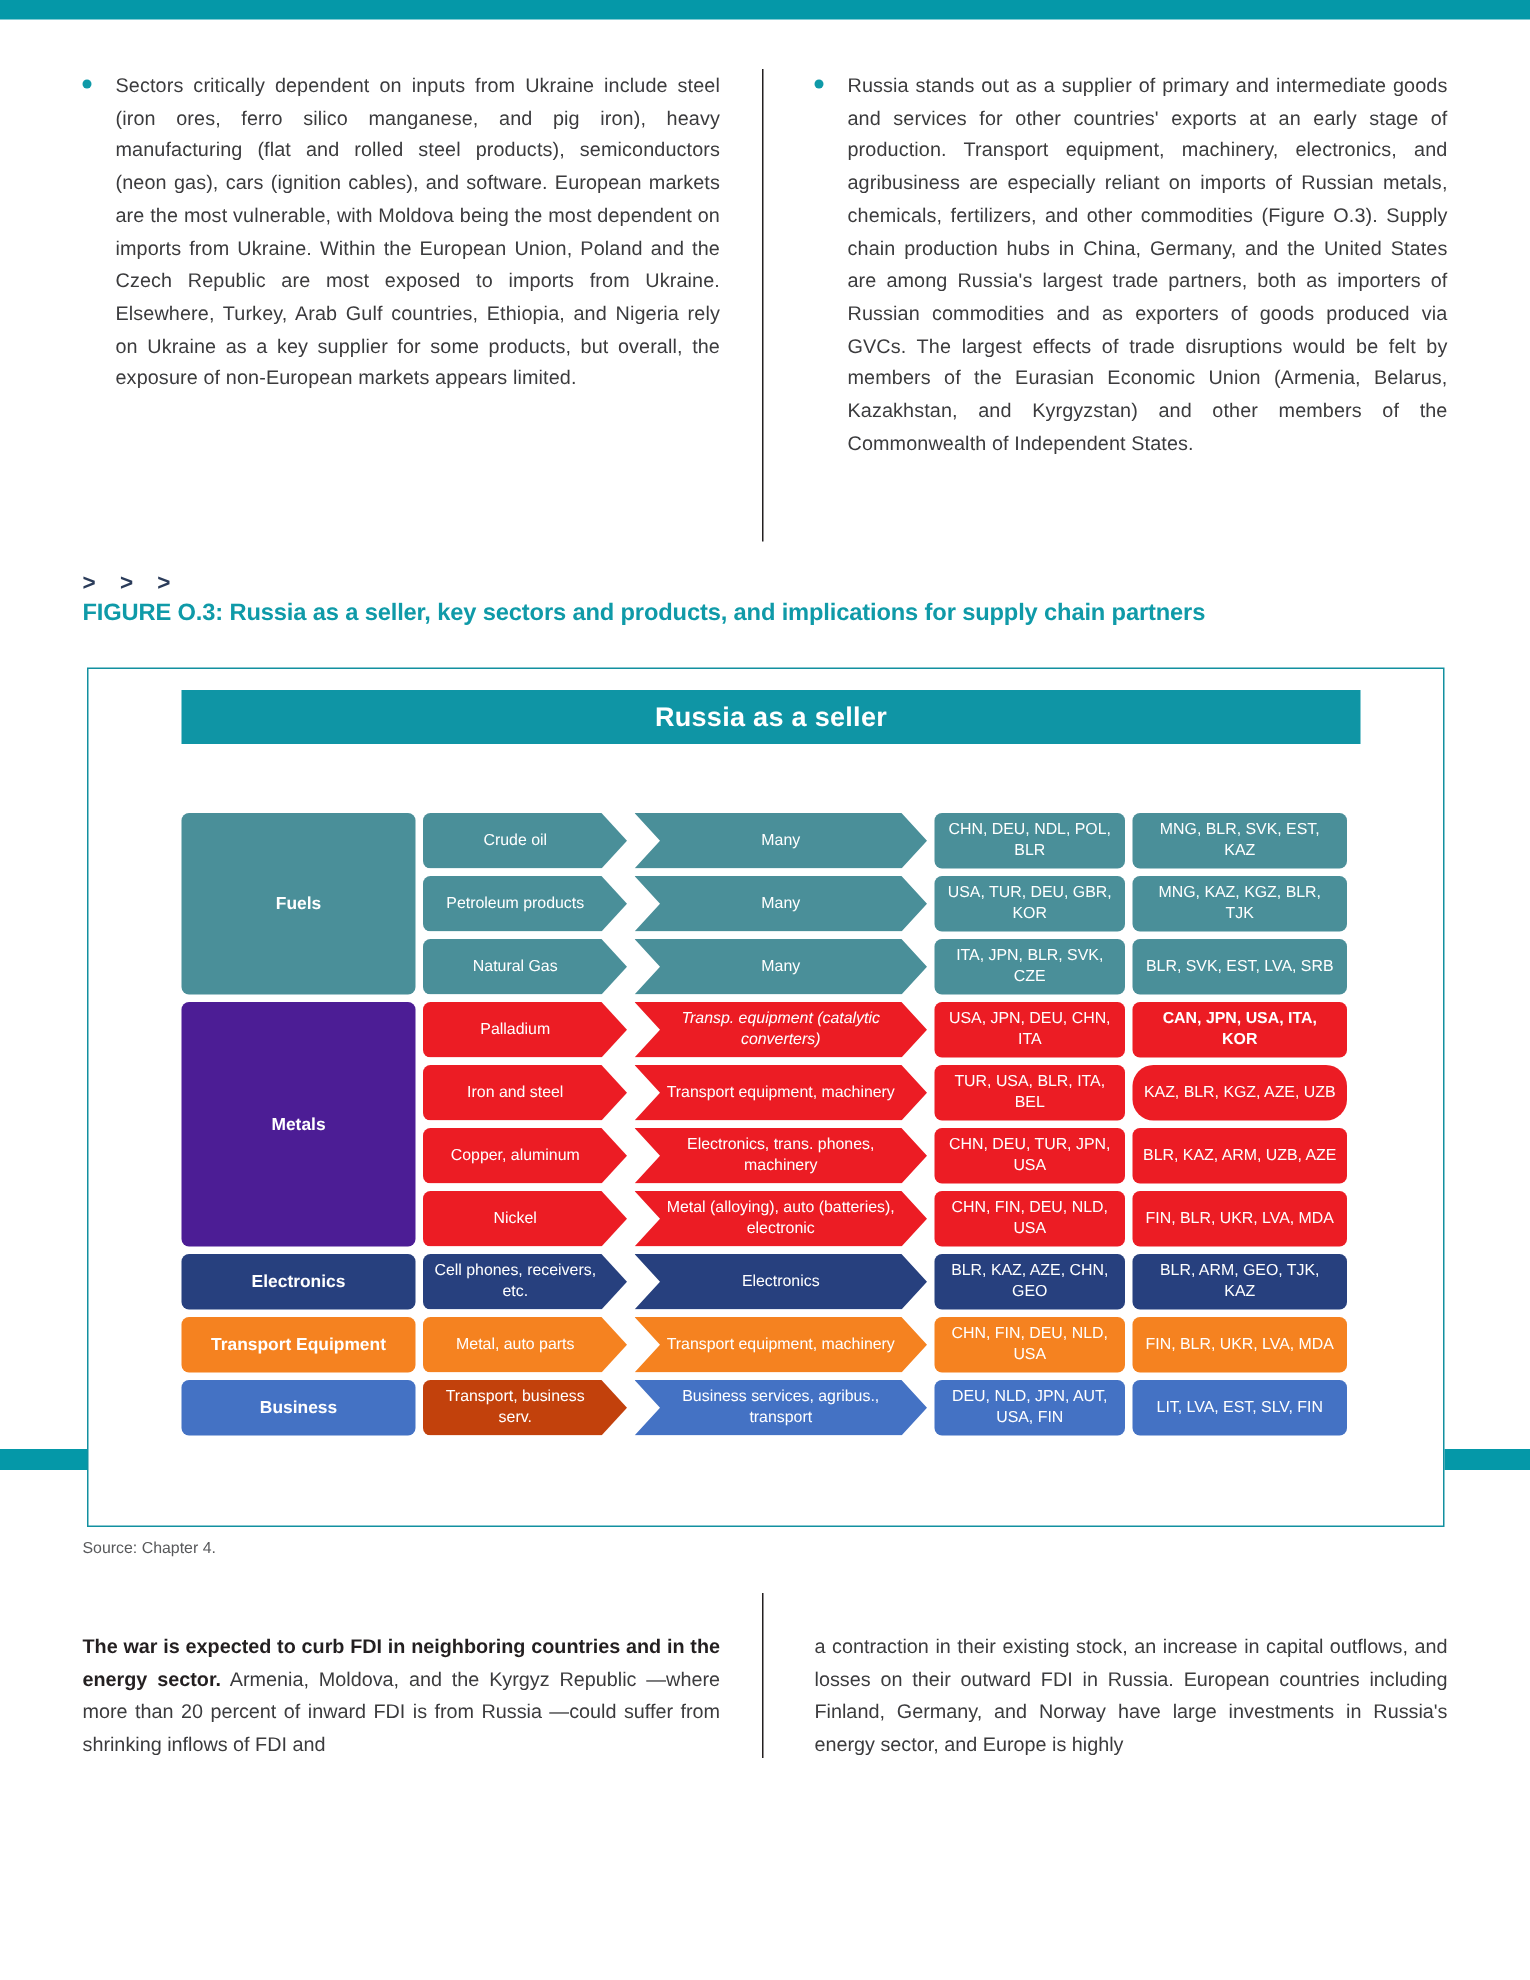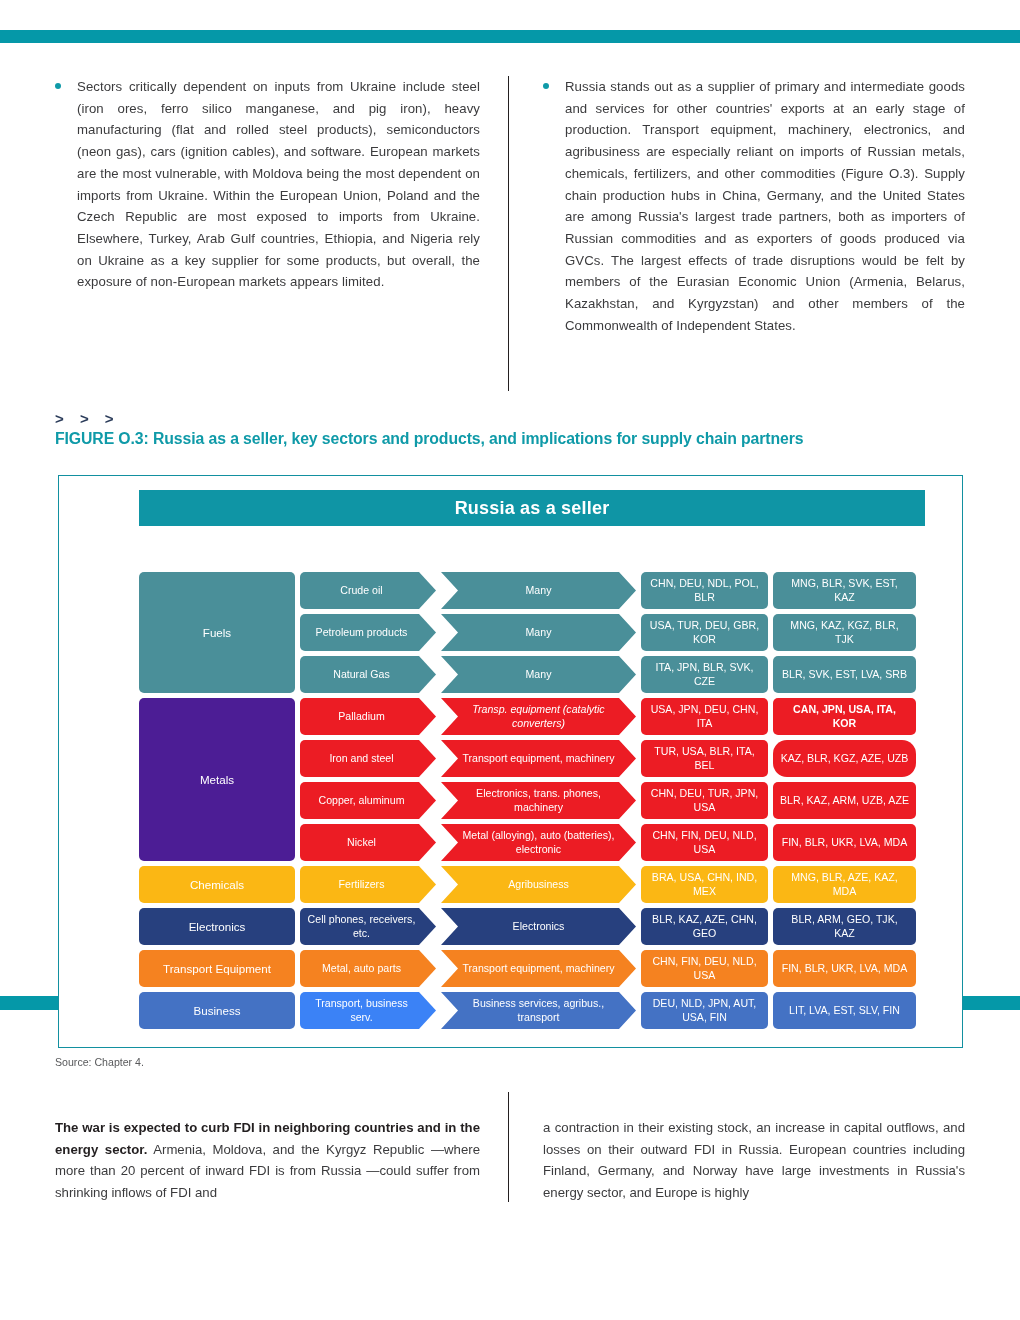--- a/index.html
+++ b/index.html
@@ -2,21 +2,21 @@
 <html><head>
 <meta charset="utf-8">
 <style>
   * { box-sizing: border-box; margin: 0; padding: 0; }
   html, body {
     width: 1020px; height: 1320px;
     background: #ffffff;
     font-family: "Liberation Sans", sans-serif;
     overflow: hidden;
   }
-  .page { position: relative; width: 1020px; height: 980px; background: #fff; margin-top: 30px; }
+  .page { position: relative; width: 1020px; height: 980px; background: #fff; }
 
   .edge-bar { position: absolute; left: 0; width: 1020px; background: #0598a8; }
   .edge-top { top: 0; height: 13px; }
   .edge-bottom { bottom: 0; height: 14px; }
 
   
   .cols {
     position: absolute; top: 46px; left: 55px; width: 910px;
     display: flex; gap: 0;
   }
@@ -54,21 +54,21 @@
     letter-spacing: -0.1px;
     font-family: "Liberation Sans", sans-serif;
   }
 
   
   .figure {
     position: absolute; top: 445px; left: 58px;
     width: 905px; height: 573px;
     border: 1px solid #1290a0; background: #fff;
   }
-  .fig-inner { position: absolute; top: 14px; left: 80px; width: 786px; }
+  .fig-inner { position: absolute; top: 14px; left: 62px; width: 786px; }
 
   .banner {
     height: 36px; background: #0f95a5; color: #fff;
     display: flex; align-items: center; justify-content: center;
     font-size: 18px; font-weight: bold; letter-spacing: 0.2px;
     margin-bottom: 5px;
   }
 
   .grid-row { display: flex; gap: 5px; margin-bottom: 5px; align-items: stretch; }
 
@@ -95,21 +95,21 @@
     border-radius: 5px 0 0 5px;
     padding-right: 20px;
   }
   
   .chevron {
     clip-path: polygon(0 0, calc(100% - 17px) 0, 100% 50%, calc(100% - 17px) 100%, 0 100%, 17px 50%);
     padding-left: 20px; padding-right: 20px;
   }
 
   .sector-label {
-    font-weight: normal; font-size: 11.6px;
+    font-weight: bold; font-size: 11.6px;
   }
 
   
   .row-head .cell { height: 36px; }
 
   .stack { display: flex; flex-direction: column; gap: 5px; flex: 1 1 auto; }
   .sub-row { display: flex; gap: 5px; }
   .sub-row .cell { height: 37px; }
 
   .source {
@@ -228,31 +228,20 @@
               </div>
               <div class="sub-row">
                 <div class="cell c-product arrow-right" style="background: rgb(236, 28, 36);">Nickel</div>
                 <div class="cell c-chain chevron" style="background: rgb(236, 28, 36);">Metal (alloying), auto (batteries), electronic</div>
                 <div class="cell c-largest rounded" style="background: rgb(236, 28, 36);">CHN, FIN, DEU, NLD, USA</div>
                 <div class="cell c-dependent rounded" style="background: rgb(236, 28, 36);">FIN, BLR, UKR, LVA, MDA</div>
               </div>
             </div>
           </div>
           <div class="grid-row">
-            <div class="cell rounded c-sector sector-label" style="background: rgb(251, 183, 20); height: 37px;">Chemicals</div>
-            <div class="stack">
-              <div class="sub-row">
-                <div class="cell c-product arrow-right" style="background: rgb(251, 183, 20);">Fertilizers</div>
-                <div class="cell c-chain chevron" style="background: rgb(251, 183, 20);">Agribusiness</div>
-                <div class="cell c-largest rounded" style="background: rgb(251, 183, 20);">BRA, USA, CHN, IND, MEX</div>
-                <div class="cell c-dependent rounded" style="background: rgb(251, 183, 20);">MNG, BLR, AZE, KAZ, MDA</div>
-              </div>
-            </div>
-          </div>
-          <div class="grid-row">
             <div class="cell rounded c-sector sector-label" style="background: rgb(39, 64, 126); height: 37px;">Electronics</div>
             <div class="stack">
               <div class="sub-row">
                 <div class="cell c-product arrow-right" style="background: rgb(39, 64, 126);">Cell phones, receivers, etc.</div>
                 <div class="cell c-chain chevron" style="background: rgb(39, 64, 126);">Electronics</div>
                 <div class="cell c-largest rounded" style="background: rgb(39, 64, 126);">BLR, KAZ, AZE, CHN, GEO</div>
                 <div class="cell c-dependent rounded" style="background: rgb(39, 64, 126);">BLR, ARM, GEO, TJK, KAZ</div>
               </div>
             </div>
           </div>
@@ -264,21 +253,21 @@
                 <div class="cell c-chain chevron" style="background: rgb(245, 130, 32);">Transport equipment, machinery</div>
                 <div class="cell c-largest rounded" style="background: rgb(245, 130, 32);">CHN, FIN, DEU, NLD, USA</div>
                 <div class="cell c-dependent rounded" style="background: rgb(245, 130, 32);">FIN, BLR, UKR, LVA, MDA</div>
               </div>
             </div>
           </div>
           <div class="grid-row">
             <div class="cell rounded c-sector sector-label" style="background: rgb(68, 114, 196); height: 37px;">Business</div>
             <div class="stack">
               <div class="sub-row">
-                <div class="cell c-product arrow-right" style="background: #3b82f6;">Transport, business serv.</div>
+                <div class="cell c-product arrow-right" style="background: #c2410c;">Transport, business serv.</div>
                 <div class="cell c-chain chevron" style="background: rgb(68, 114, 196);">Business services, agribus., transport</div>
                 <div class="cell c-largest rounded" style="background: rgb(68, 114, 196);">DEU, NLD, JPN, AUT, USA, FIN</div>
                 <div class="cell c-dependent rounded" style="background: rgb(68, 114, 196);">LIT, LVA, EST, SLV, FIN</div>
               </div>
             </div>
           </div>
         </div>
     </div>
   </div>
 

